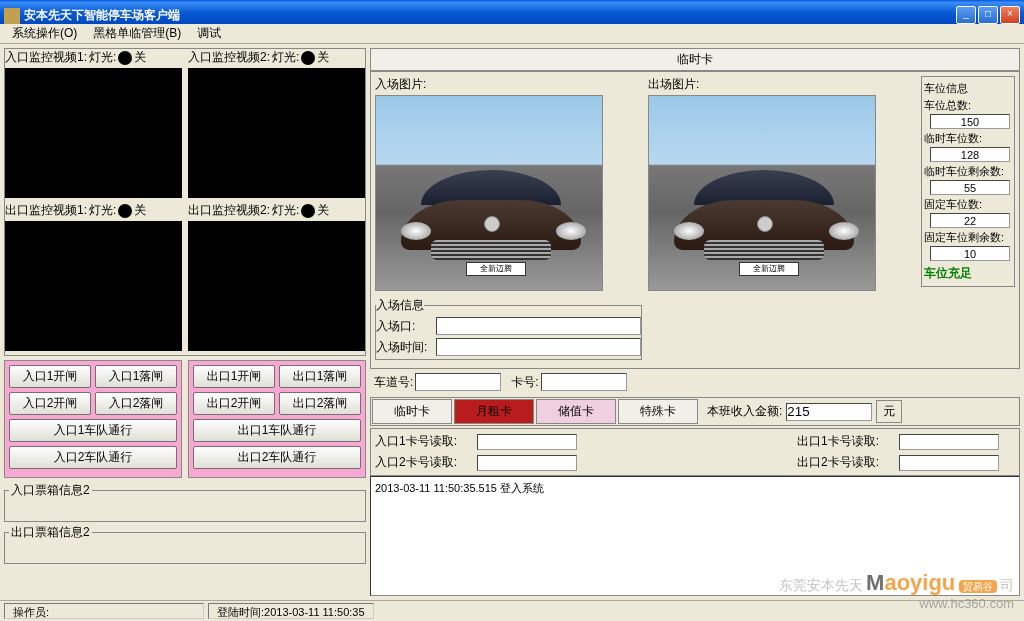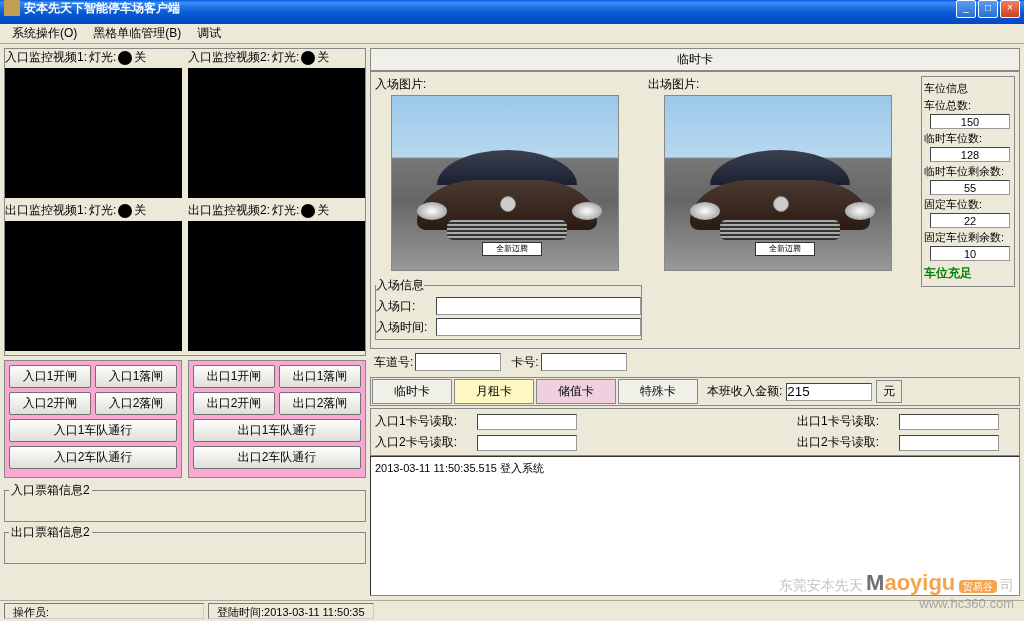--- a/index.html
+++ b/index.html
@@ -8,21 +8,21 @@
   font-size: 12px;
   background: #ece9d8;
   width: 1024px;
   height: 621px;
   overflow: hidden;
 }
 .titlebar {
   background: linear-gradient(to bottom, #0058e0 0%, #3b8df5 10%, #0a5cd6 50%, #0048c0 100%);
   height: 24px;
   display: flex;
-  align-items: flex-start;
+  align-items: flex-end;
   padding: 0 4px;
   color: #fff;
 }
 .titlebar-icon { width: 16px; height: 16px; background: #c0a050; margin-right: 4px; }
 .titlebar-text { flex: 1; font-weight: bold; font-size: 12px; }
 .titlebar-btns { display: flex; gap: 2px; }
 .titlebar-btn {
   width: 20px; height: 18px; background: linear-gradient(#5b9df5, #2a6ed0);
   border: 1px solid #fff; border-radius: 2px; color: #fff; text-align: center;
   font-size: 10px; line-height: 14px; cursor: pointer;
@@ -101,26 +101,25 @@
 
 .photo-section {
   border: 1px solid #888;
   padding: 4px;
   display: flex;
   gap: 6px;
 }
 .photo-col { flex: 1; }
 .photo-col .label { margin-bottom: 2px; }
 .car-photo {
-  width: 228px; height: 176px;
+  width: 228px; height: 196px;
   border: 1px solid #888;
   background: linear-gradient(to bottom, #9ac8e8 0%, #b8d8f0 35%, #777 36%, #666 60%, #999 100%);
   position: relative;
   overflow: hidden;
-  margin-left: 16px;
 }
 .car-body {
   position: absolute;
   bottom: 10px;
   left: 10px;
   width: 210px;
   height: 110px;
 }
 .car-hood {
   position: absolute;
@@ -216,21 +215,21 @@
 }
 .tab-btn {
   flex: 0 0 80px;
   border: 1px solid #888;
   padding: 3px 8px;
   background: #f0f0e8;
   text-align: center;
   cursor: pointer;
   margin: 1px;
 }
-.tab-btn.blue { background: #fef9c3; }
+.tab-btn.blue { background: #b91c1c; }
 .tab-btn.pink { background: #f0d0e0; }
 .income-section { flex: 1; display: flex; align-items: center; padding: 0 8px; gap: 4px; }
 
 .card-read-section {
   border: 1px solid #888;
   padding: 4px;
   display: flex;
   gap: 40px;
 }
 .card-read-col { display: flex; flex-direction: column; gap: 4px; }

